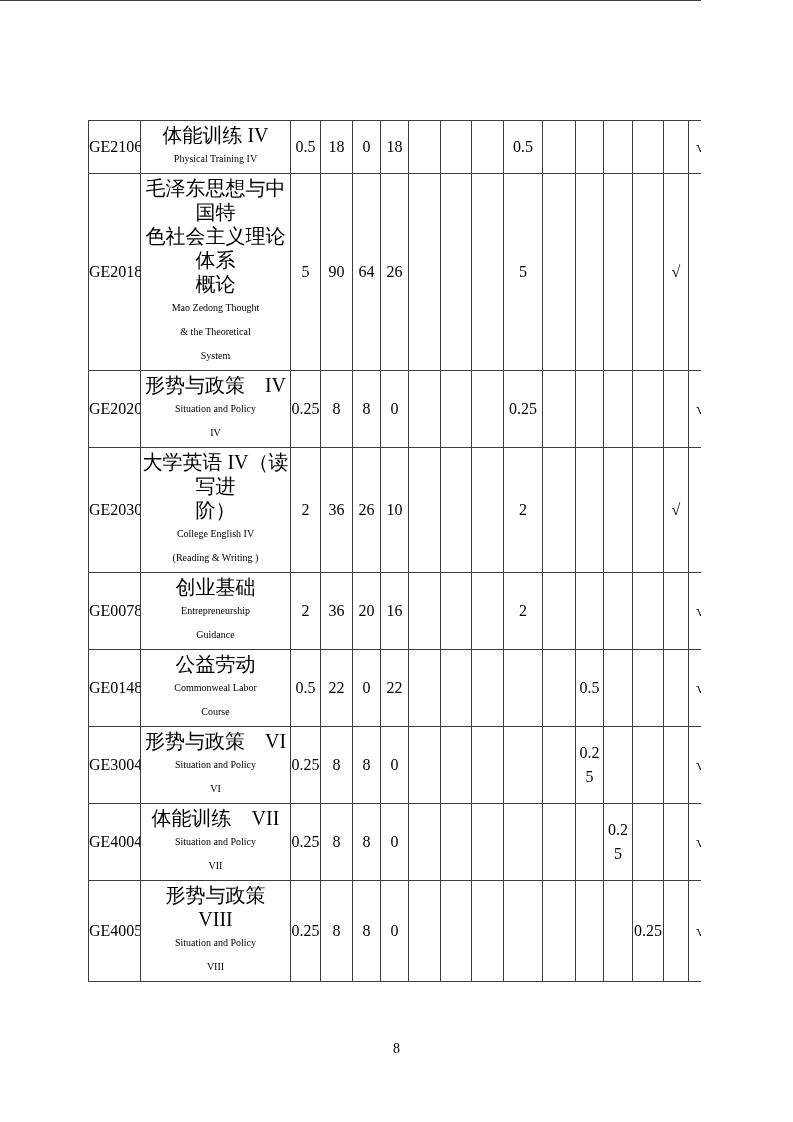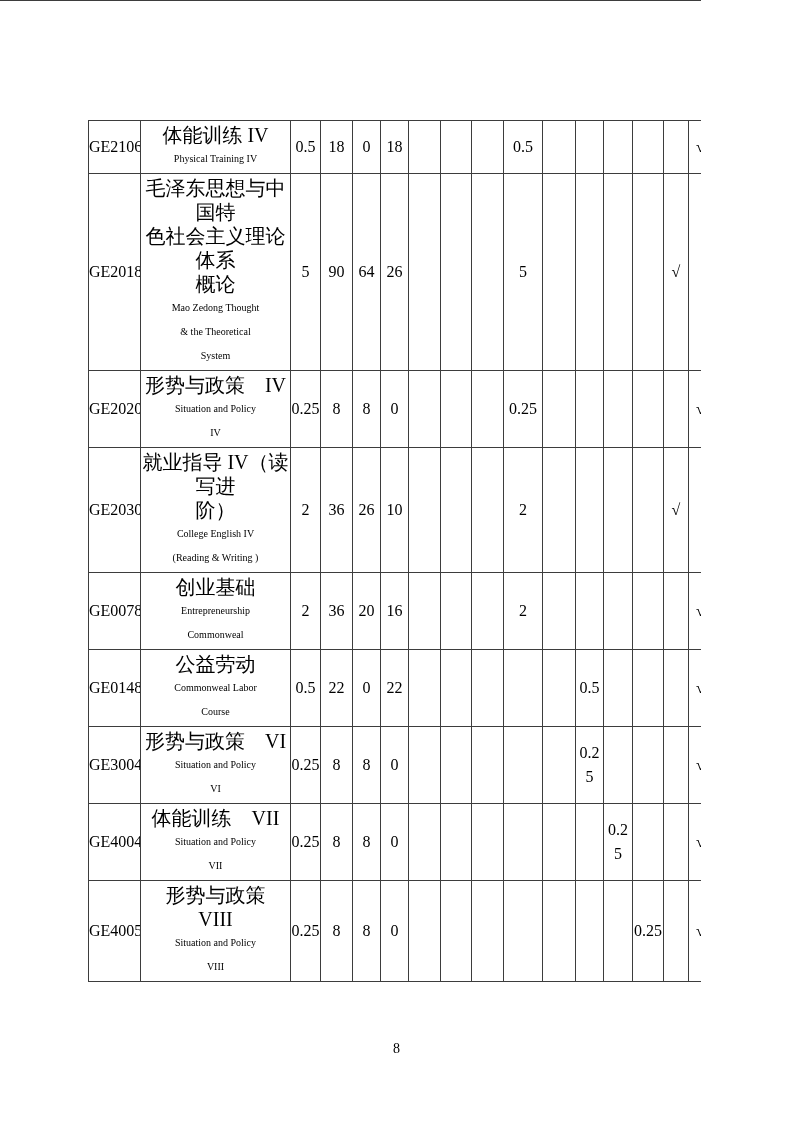--- a/index.html
+++ b/index.html
@@ -116,42 +116,42 @@
           <td>0.25</td>
           <td></td>
           <td></td>
           <td></td>
           <td></td>
           <td></td>
           <td>√</td>
         </tr>
         <tr>
           <td>GE2030</td>
-          <td class="name-cell"><div class="zh">就业指导 IV（读写进
+          <td class="name-cell"><div class="zh">大学英语 IV（读写进
 阶）</div><div class="en">College English IV
 (Reading &amp; Writing )</div></td>
           <td>2</td>
           <td>36</td>
           <td>26</td>
           <td>10</td>
           <td></td>
           <td></td>
           <td></td>
           <td>2</td>
           <td></td>
           <td></td>
           <td></td>
           <td></td>
           <td>√</td>
           <td></td>
         </tr>
         <tr>
           <td>GE0078</td>
           <td class="name-cell"><div class="zh">创业基础</div><div class="en">Entrepreneurship
-Commonweal</div></td>
+Guidance</div></td>
           <td>2</td>
           <td>36</td>
           <td>20</td>
           <td>16</td>
           <td></td>
           <td></td>
           <td></td>
           <td>2</td>
           <td></td>
           <td></td>

